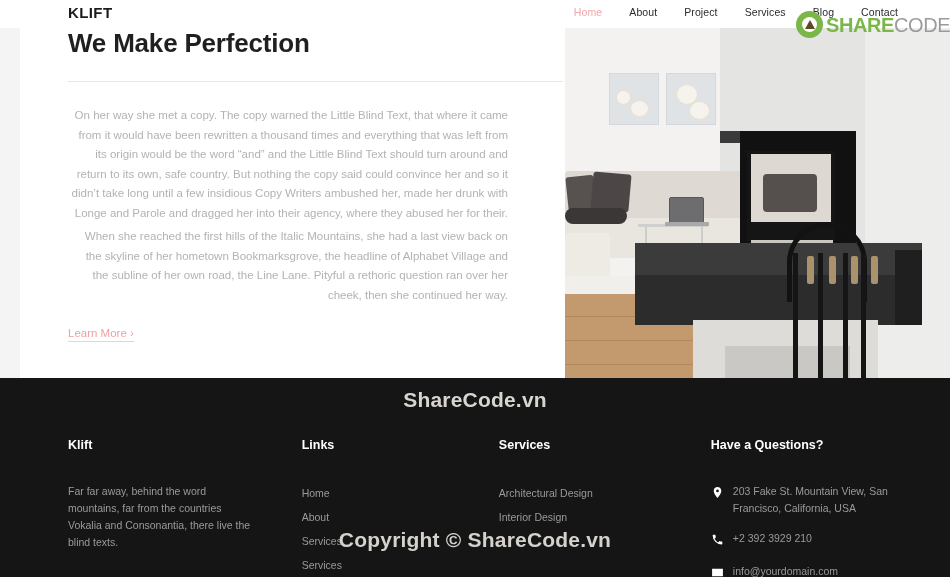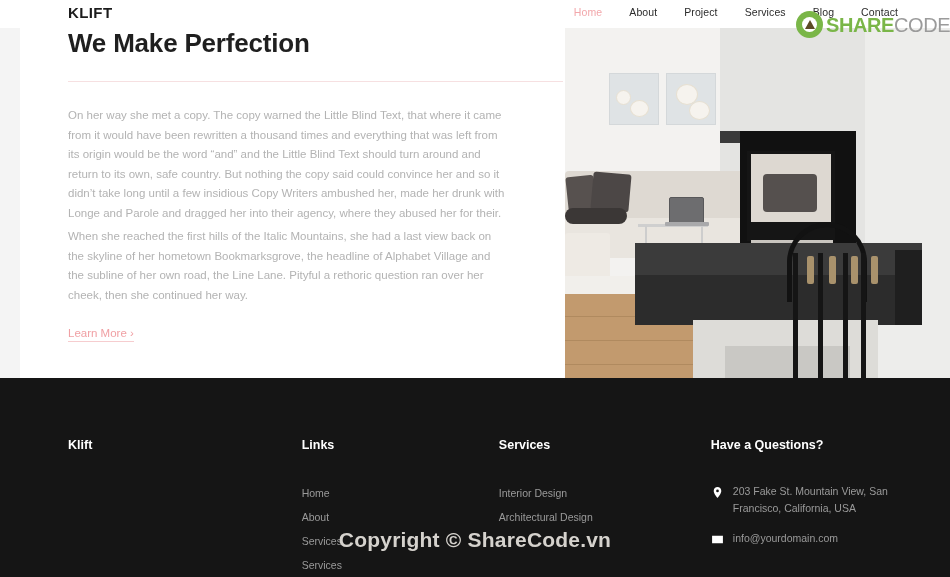--- a/index.html
+++ b/index.html
@@ -71,21 +71,21 @@
   }
   .hero-title {
     font-size: 26px; font-weight: bold; color: #1f1f1f;
     letter-spacing: -0.2px;
   }
   .hero-rule {
     width: 495px; height: 1px; background: #f6e0e1; margin-top: 22px;
   }
   .hero-p {
     font-size: 11.5px; line-height: 19.5px; color: #b3b3b3;
-    margin-top: 24px; width: 440px;
+    margin-top: 24px; width: 440px; text-align: right;
   }
   .hero-p + .hero-p { margin-top: 4px; }
   .learn-more {
     display: inline-block; margin-top: 22px;
     font-size: 11.5px; color: #f0a0a4; text-decoration: none;
     border-bottom: 1px solid #f6cdcf; padding-bottom: 2px;
   }
 
   
   .hero-img {
@@ -281,67 +281,79 @@
       <div class="hi tool-h th3"></div>
       <div class="hi tool-h th4"></div>
     </div>
   </div>
 
   <div class="footer">
     <div class="footer-inner">
 
       <div class="col-1">
         <div class="col-title">Klift</div>
+        <div class="col-desc">Far far away, behind the word mountains, far from the countries Vokalia and Consonantia, there live the blind texts.</div>
 
       </div>
 
       <div class="col-2">
         <div class="col-title">Links</div>
         <ul class="flist">
           <li><a href="#">Home</a></li>
           <li><a href="#">About</a></li>
           <li><a href="#">Services</a></li>
           <li><a href="#">Services</a></li>
 
         </ul>
       </div>
 
       <div class="col-3">
         <div class="col-title">Services</div>
         <ul class="flist">
+          <li><a href="#">Architectural Design</a></li>
           <li><a href="#">Interior Design</a></li>
-          <li><a href="#">Architectural Design</a></li>
 
         </ul>
       </div>
 
       <div class="col-4">
         <div class="col-title">Have a Questions?</div>
 
         <div class="contact-row">
           <span class="c-ico">
             <svg viewBox="0 0 24 24">
                 <path d="M12 2C8.1 2 5 5.1 5 9c0 5.2 7 13 7 13s7-7.8 7-13c0-3.9-3.1-7-7-7zm0 9.5A2.5 2.5 0 1 1 12 6.5a2.5 2.5 0 0 1 0 5z"></path>
               </svg>
           </span>
           <span class="c-txt">203 Fake St. Mountain View, San Francisco, California, USA</span>
         </div>
 
+        <div class="contact-row">
+          <span class="c-ico">
+            <svg viewBox="0 0 24 24">
+                <path d="M6.6 10.8a15 15 0 0 0 6.6 6.6l2.2-2.2c.3-.3.7-.4 1-.2a11 11 0 0 0 3.5.6c.6 0 1 .4 1 1V20c0 .6-.4 1-1 1A17 17 0 0 1 3 4c0-.6.4-1 1-1h3.4c.6 0 1 .4 1 1 0 1.2.2 2.4.6 3.5.1.3 0 .7-.2 1l-2.2 2.3z"></path>
+              </svg>
+          </span>
+          <span class="c-txt">+2 392 3929 210</span>
+        </div>
 
         <div class="contact-row">
           <span class="c-ico">
             <svg viewBox="0 0 24 24">
                 <path d="M2 5h20v14H2V5zm10 7.5L3.6 6.6h16.8L12 12.5z"></path>
               </svg>
           </span>
           <span class="c-txt">info@yourdomain.com</span>
         </div>
       </div>
 
     </div>
   </div>
 
+  <div class="wm-band">
+    <span class="wm-band-text">ShareCode.vn</span>
+  </div>
 
   <div class="wm-copy">
     <span class="wm-copy-text">Copyright © ShareCode.vn</span>
   </div>
 
 </div>
 
 </body></html>

